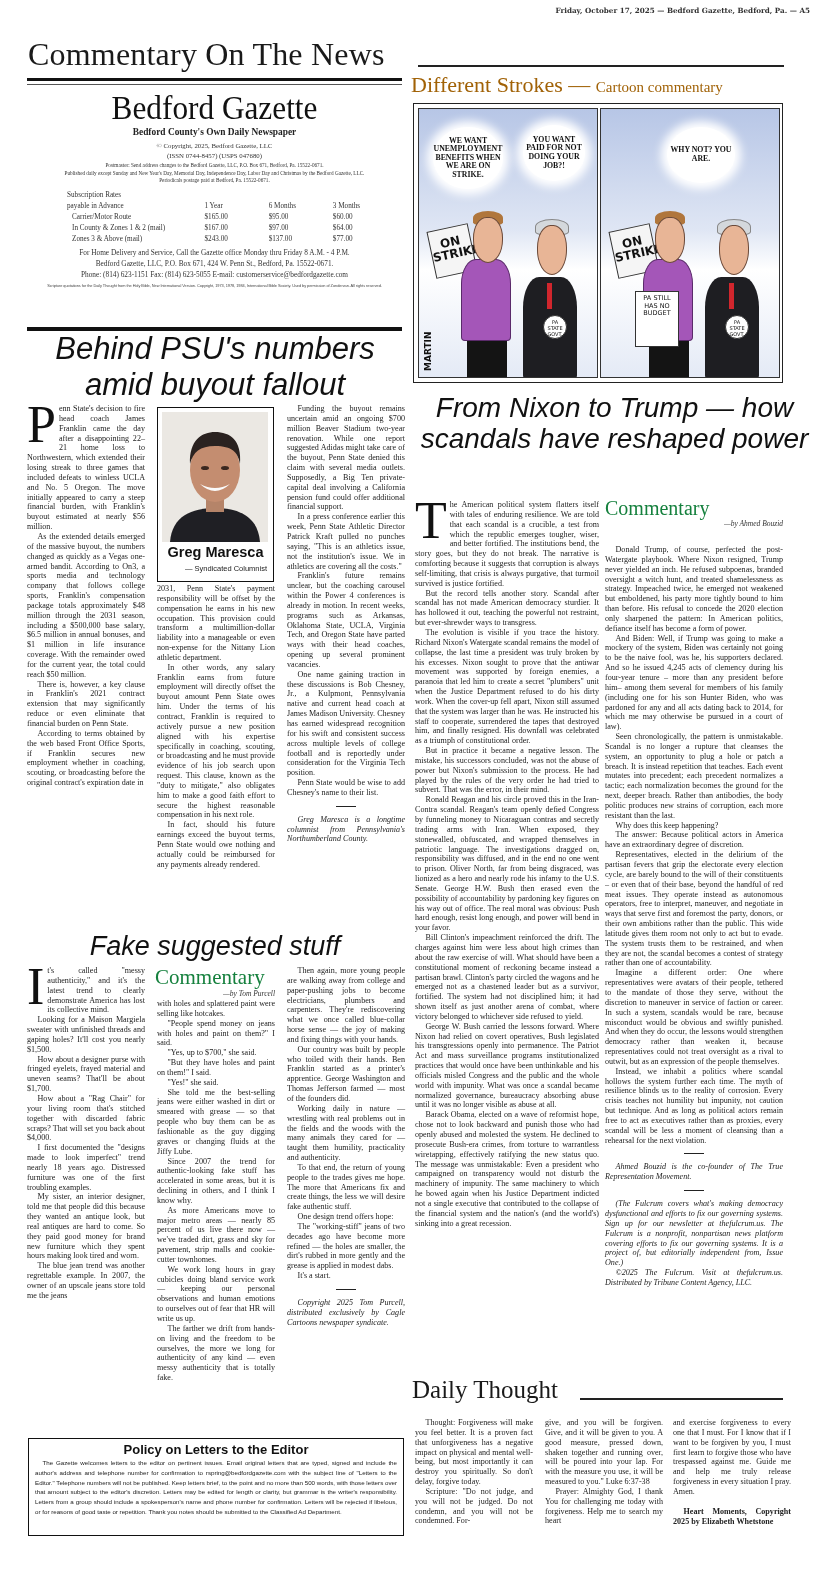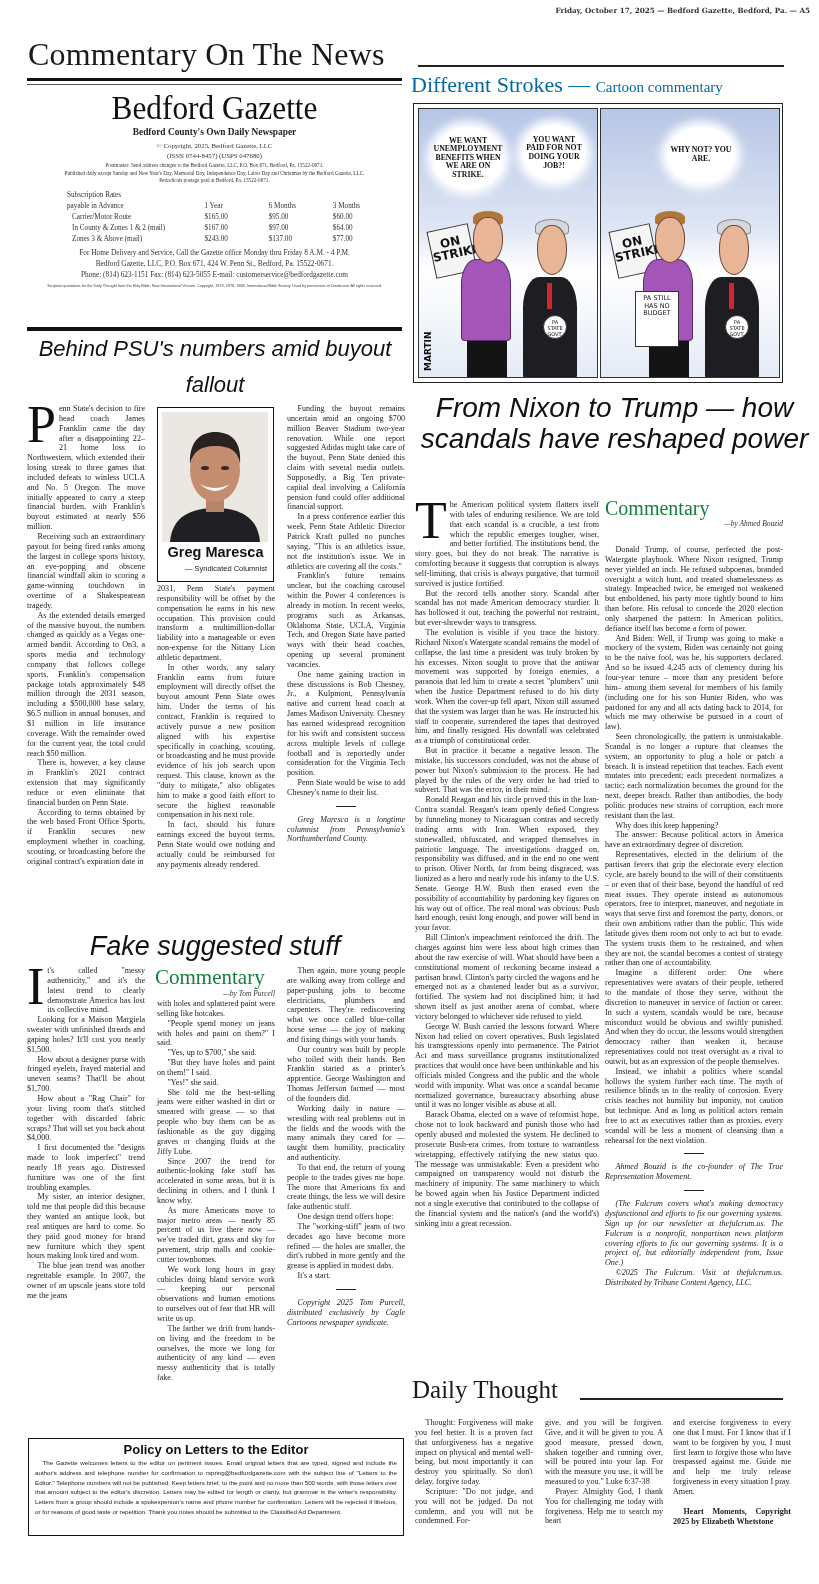--- a/index.html
+++ b/index.html
@@ -30,21 +30,21 @@
   #rates { margin: 5px 0 0 40px; width: 330px; font-family: "Liberation Serif", serif; font-size: 7.2px; color: #333; text-align: left; border-collapse: collapse; }
   #rates td { padding: 0; line-height: 11px; }
   #rates td.lbl { width: 135px; }
   #rates td.indent { padding-left: 5px; }
   #rates td.v { width: 63px; }
   .mh-contact { font-family: "Liberation Serif", serif; font-size: 7.3px; line-height: 11px; color: #333; }
   .mh-foot { font-family: "Liberation Sans", sans-serif; font-size: 3.9px; line-height: 7px; color: #444; margin-top: 2px; letter-spacing: -0.05px; }
   #masthead-bottom-rule { left: 27px; top: 327px; width: 375px; height: 4px; background: #111; }
 
   
-  #psu-headline { left: 20px; top: 331px; width: 390px; font-size: 22px; line-height: 36px; }
+  #psu-headline { left: 20px; top: 331px; width: 390px; font-size: 31px; line-height: 36px; }
   #psu-col1 { left: 27px; top: 404px; width: 118px; }
   #psu-photo-box { left: 157px; top: 407px; width: 117px; height: 175px; border: 1.5px solid #111; background: #fff; }
   #psu-photo { position: absolute; left: 4px; top: 4px; width: 106px; height: 130px; background: #e9e6e1; overflow: hidden; }
   #psu-photo-name { position: absolute; left: 0; top: 136px; width: 100%; text-align: center; font-family: "Liberation Sans", sans-serif; font-weight: bold; font-size: 14.5px; color: #111; }
   #psu-photo-role { position: absolute; left: 0; top: 156px; width: 100%; text-align: right; padding-right: 6px; font-family: "Liberation Sans", sans-serif; font-size: 7.5px; color: #222; }
   #psu-col2 { left: 157px; top: 584px; width: 118px; }
   #psu-col3 { left: 287px; top: 404px; width: 118px; }
 
   
   #fake-headline { left: 20px; top: 930px; width: 390px; font-size: 27px; line-height: 32px; }
@@ -54,21 +54,21 @@
   .comm-by { font-family: "Liberation Serif", serif; font-style: italic; font-size: 7.5px; text-align: right; color: #333; }
   #fake-col2 { left: 157px; top: 999px; width: 118px; }
   #fake-col3 { left: 287px; top: 966px; width: 118px; }
 
   
   #policy-box { left: 28px; top: 1438px; width: 376px; height: 98px; border: 1.2px solid #111; padding: 3px 6px; }
   #policy-title { font-family: "Liberation Sans", sans-serif; font-weight: bold; font-size: 13px; line-height: 16px; text-align: center; color: #111; }
   #policy-text { font-family: "Liberation Sans", sans-serif; font-size: 6.2px; line-height: 9.8px; text-align: justify; color: #222; text-indent: 1.2em; }
 
   
-  #cartoon-head { left: 411px; top: 72px; font-family: "Liberation Serif", serif; font-size: 22px; line-height: 26px; color: #0369a1; }
+  #cartoon-head { left: 411px; top: 72px; font-family: "Liberation Serif", serif; font-size: 22px; line-height: 26px; color: #a16207; }
   #cartoon-head .sub { font-size: 15px; }
   #cartoon-frame { left: 413px; top: 103px; width: 370px; height: 280px; border: 1px solid #222; background: #fff; }
   .panel { position: absolute; top: 4px; width: 180px; height: 270px; border: 1px solid #333; overflow: hidden; background: linear-gradient(#b7c6e6 0%, #dfe6f4 45%, #ffffff 60%, #e4eaf6 100%); }
   .bubble { position: absolute; background: #fff; border-radius: 50%; box-shadow: 0 0 10px 6px #fff; font-family: Liberation Serif, serif; font-size: 7.8px; line-height: 8.6px; text-align: center; color: #111; display: flex; align-items: center; justify-content: center; font-weight: bold; }
   .sign { position: absolute; background: #f5f5f5; border: 1px solid #333; font-family: "DejaVu Sans", sans-serif; font-weight: bold; font-size: 12px; line-height: 12px; color: #111; transform: rotate(-12deg); text-align: center; }
   .head { position: absolute; border-radius: 45% 45% 50% 50%; background: #e8b596; border: 1px solid #6b4a3a; }
   .hair-brown { position: absolute; border-radius: 50% 50% 20% 20%; background: #b0763c; }
   .hair-grey { position: absolute; border-radius: 50% 50% 20% 20%; background: #d4d8dc; border: 1px solid #888; }
   .torso-purple { position: absolute; background: #a456b8; border-radius: 30% 30% 4px 4px; border: 1px solid #5a2a6a; }
   .torso-black { position: absolute; background: #1e1e22; border-radius: 30% 30% 4px 4px; }
@@ -148,21 +148,20 @@
   <div class="mh-contact">Bedford Gazette, LLC, P.O. Box 671, 424 W. Penn St., Bedford, Pa. 15522-0671.</div>
   <div class="mh-contact">Phone: (814) 623-1151   Fax: (814) 623-5055   E-mail: customerservice@bedfordgazette.com</div>
   <div class="mh-foot">Scripture quotations for the Daily Thought from the Holy Bible, New International Version. Copyright, 1973, 1978, 1984, International Bible Society. Used by permission of Zondervan. All rights reserved.</div>
 </div>
 <div id="masthead-bottom-rule" class="abs"></div>
 
 <div id="psu-headline" class="abs sans-head">Behind PSU's numbers amid buyout fallout</div>
 
 <div id="psu-col1" class="abs body-text">
   <p class="first"><span class="dropcap">P</span><span>enn State's decision to fire head coach James Franklin came the day after a disappointing 22–21 home loss to Northwestern, which extended their losing streak to three games that included defeats to winless UCLA and No. 5 Oregon. The move initially appeared to carry a steep financial burden, with Franklin's buyout estimated at nearly $56 million.</span></p>
-  <p>Receiving such an extraordinary payout for being fired ranks among the largest in college sports history, an eye-popping and obscene financial windfall akin to scoring a game-winning touchdown in overtime of a Shakespearean tragedy.</p>
   <p>As the extended details emerged of the massive buyout, the numbers changed as quickly as a Vegas one-armed bandit. According to On3, a sports media and technology company that follows college sports, Franklin's compensation package totals approximately $48 million through the 2031 season, including a $500,000 base salary, $6.5 million in annual bonuses, and $1 million in life insurance coverage. With the remainder owed for the current year, the total could reach $50 million.</p>
   <p>There is, however, a key clause in Franklin's 2021 contract extension that may significantly reduce or even eliminate that financial burden on Penn State.</p>
   <p>According to terms obtained by the web based Front Office Sports, if Franklin secures new employment whether in coaching, scouting, or broadcasting before the original contract's expiration date in</p>
 </div>
 
 <div id="psu-photo-box" class="abs">
   <div id="psu-photo">
     <svg width="106" height="130" viewBox="0 0 106 130">
       <rect width="106" height="130" fill="#ebe8e3"></rect>
       <path d="M8 130 C10 104 30 96 53 96 C76 96 96 104 98 130 Z" fill="#1f1f24"></path>

